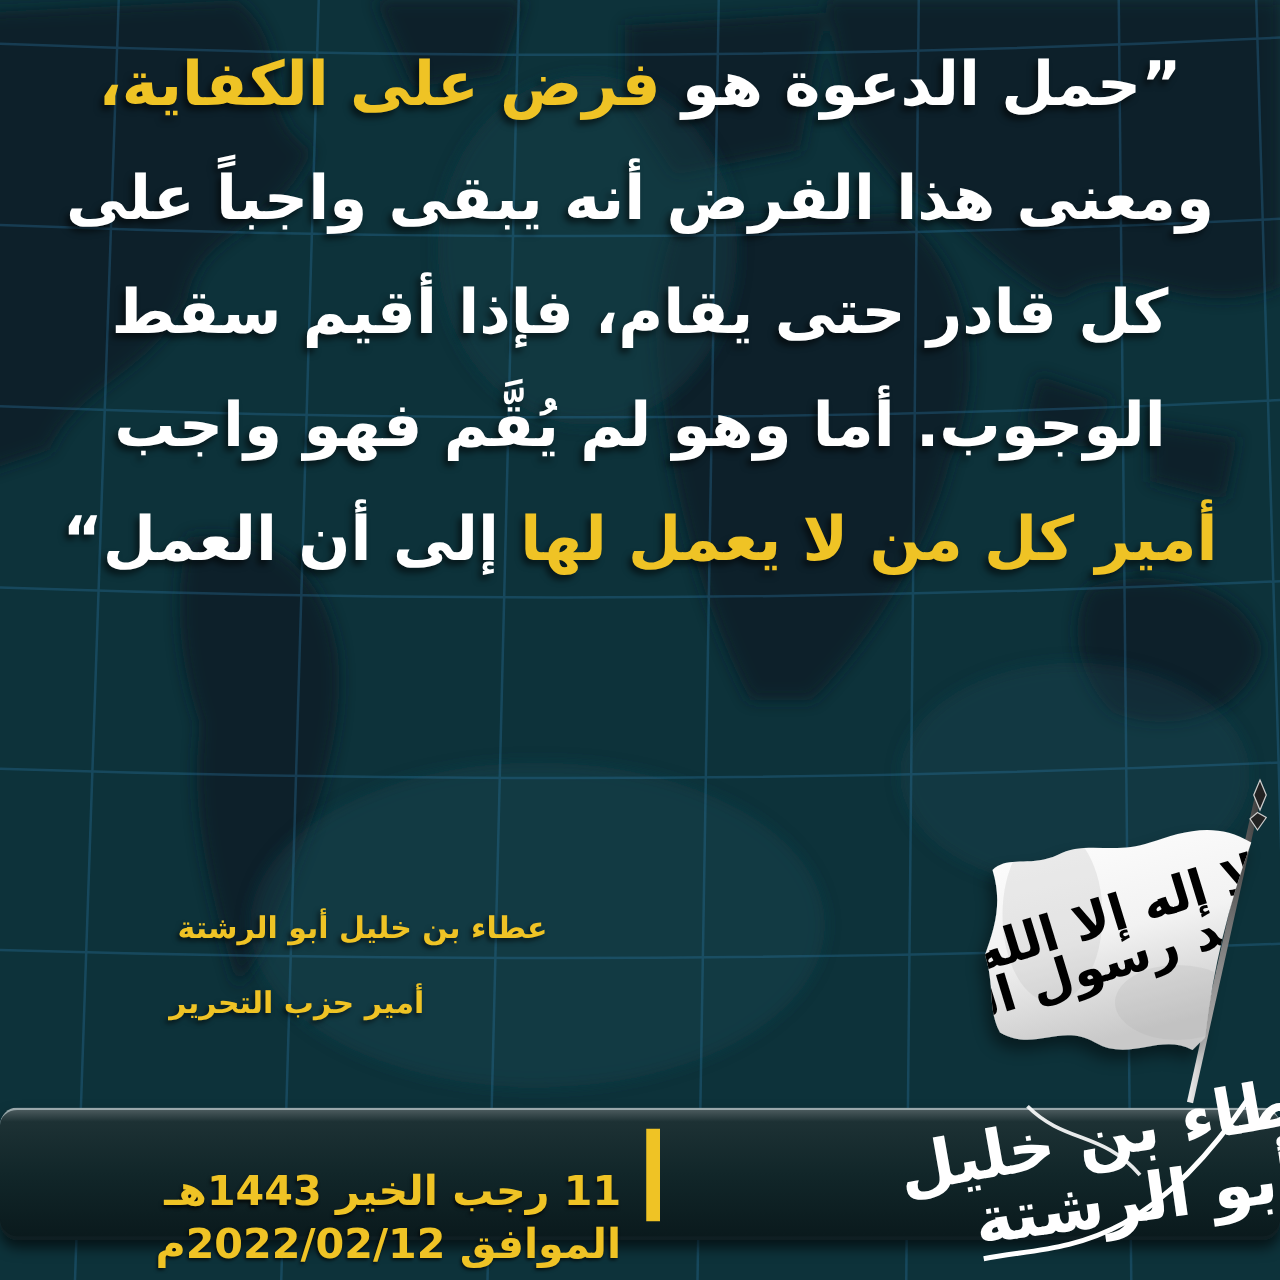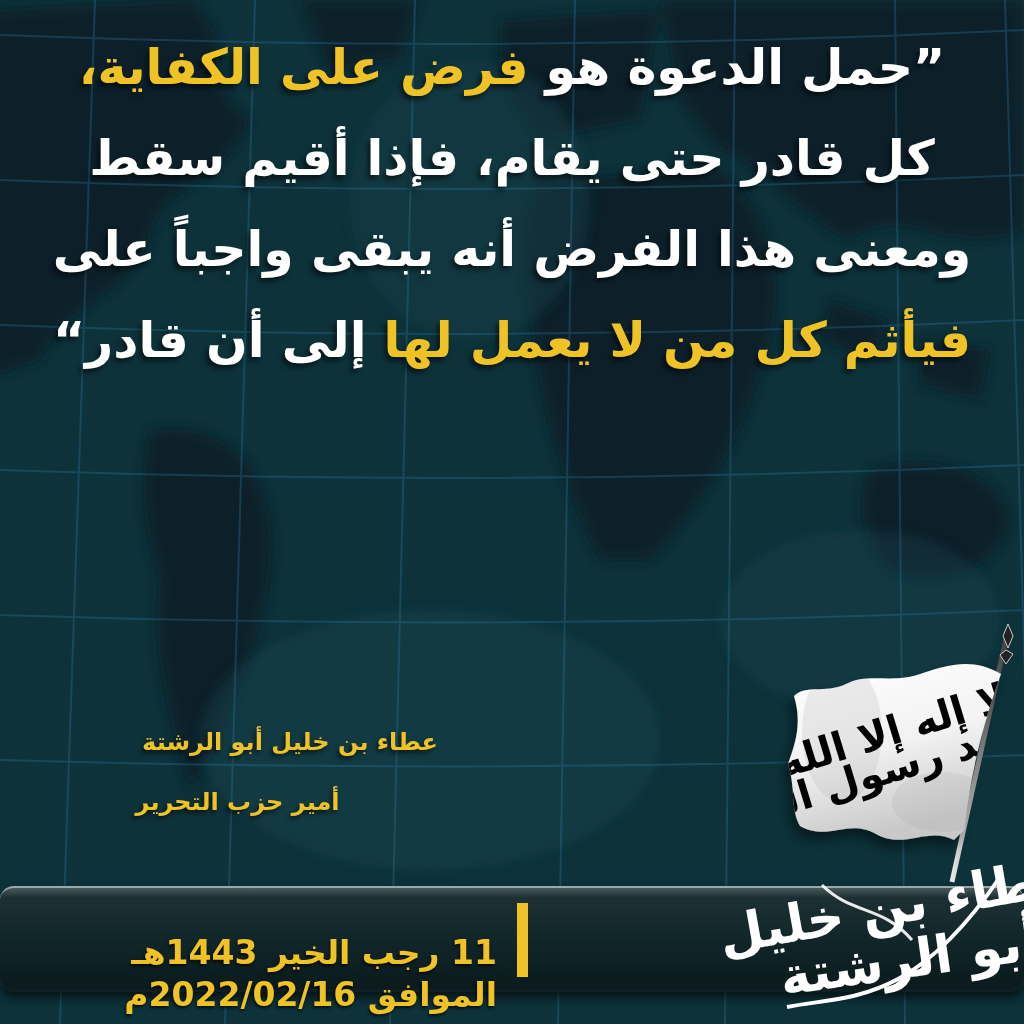--- a/index.html
+++ b/index.html
@@ -92,35 +92,36 @@
       <path d="M0 180 Q512 200 1024 175"></path>
       <path d="M0 325 Q512 345 1024 320"></path>
       <path d="M0 470 Q512 488 1024 465"></path>
       <path d="M0 615 Q512 632 1024 610"></path>
       <path d="M0 760 Q512 775 1024 755"></path>
     </g>
   </svg>
 
   <div class="quote">
     <div><span>”حمل الدعوة هو </span><span class="yellow">فرض على الكفاية،</span></div>
+    <div>ومعنى هذا الفرض أنه يبقى واجباً على</div>
     <div>كل قادر حتى يقام، فإذا أقيم سقط</div>
-    <div>ومعنى هذا الفرض أنه يبقى واجباً على</div>
-    <div><span class="yellow">فيأثم كل من لا يعمل لها </span><span>إلى أن قادر“</span></div>
+    <div>الوجوب. أما وهو لم يُقَّم فهو واجب</div>
+    <div><span class="yellow">أمير كل من لا يعمل لها </span><span>إلى أن العمل“</span></div>
   </div>
 
   <div class="attribution">
     <span>عطاء بن خليل أبو الرشتة</span>
     <span class="attr-line2">أمير حزب التحرير</span>
   </div>
 
   <div class="footer-bar"></div>
   <div class="date-divider"></div>
   <div class="dates">
     <div>11 رجب الخير 1443هـ</div>
-    <div>الموافق 2022/02/16م</div>
+    <div>الموافق 2022/02/12م</div>
   </div>
 
   <div class="flag-wrap">
     <svg viewBox="0 0 252 260" xmlns="http://www.w3.org/2000/svg" aria-hidden="true">
       <defs>
         <linearGradient id="flagGrad" x1="0" y1="0" x2="0.3" y2="1">
           <stop offset="0" stop-color="#ffffff"></stop>
           <stop offset="0.55" stop-color="#f2f2f2"></stop>
           <stop offset="1" stop-color="#c9c9c9"></stop>
         </linearGradient>

